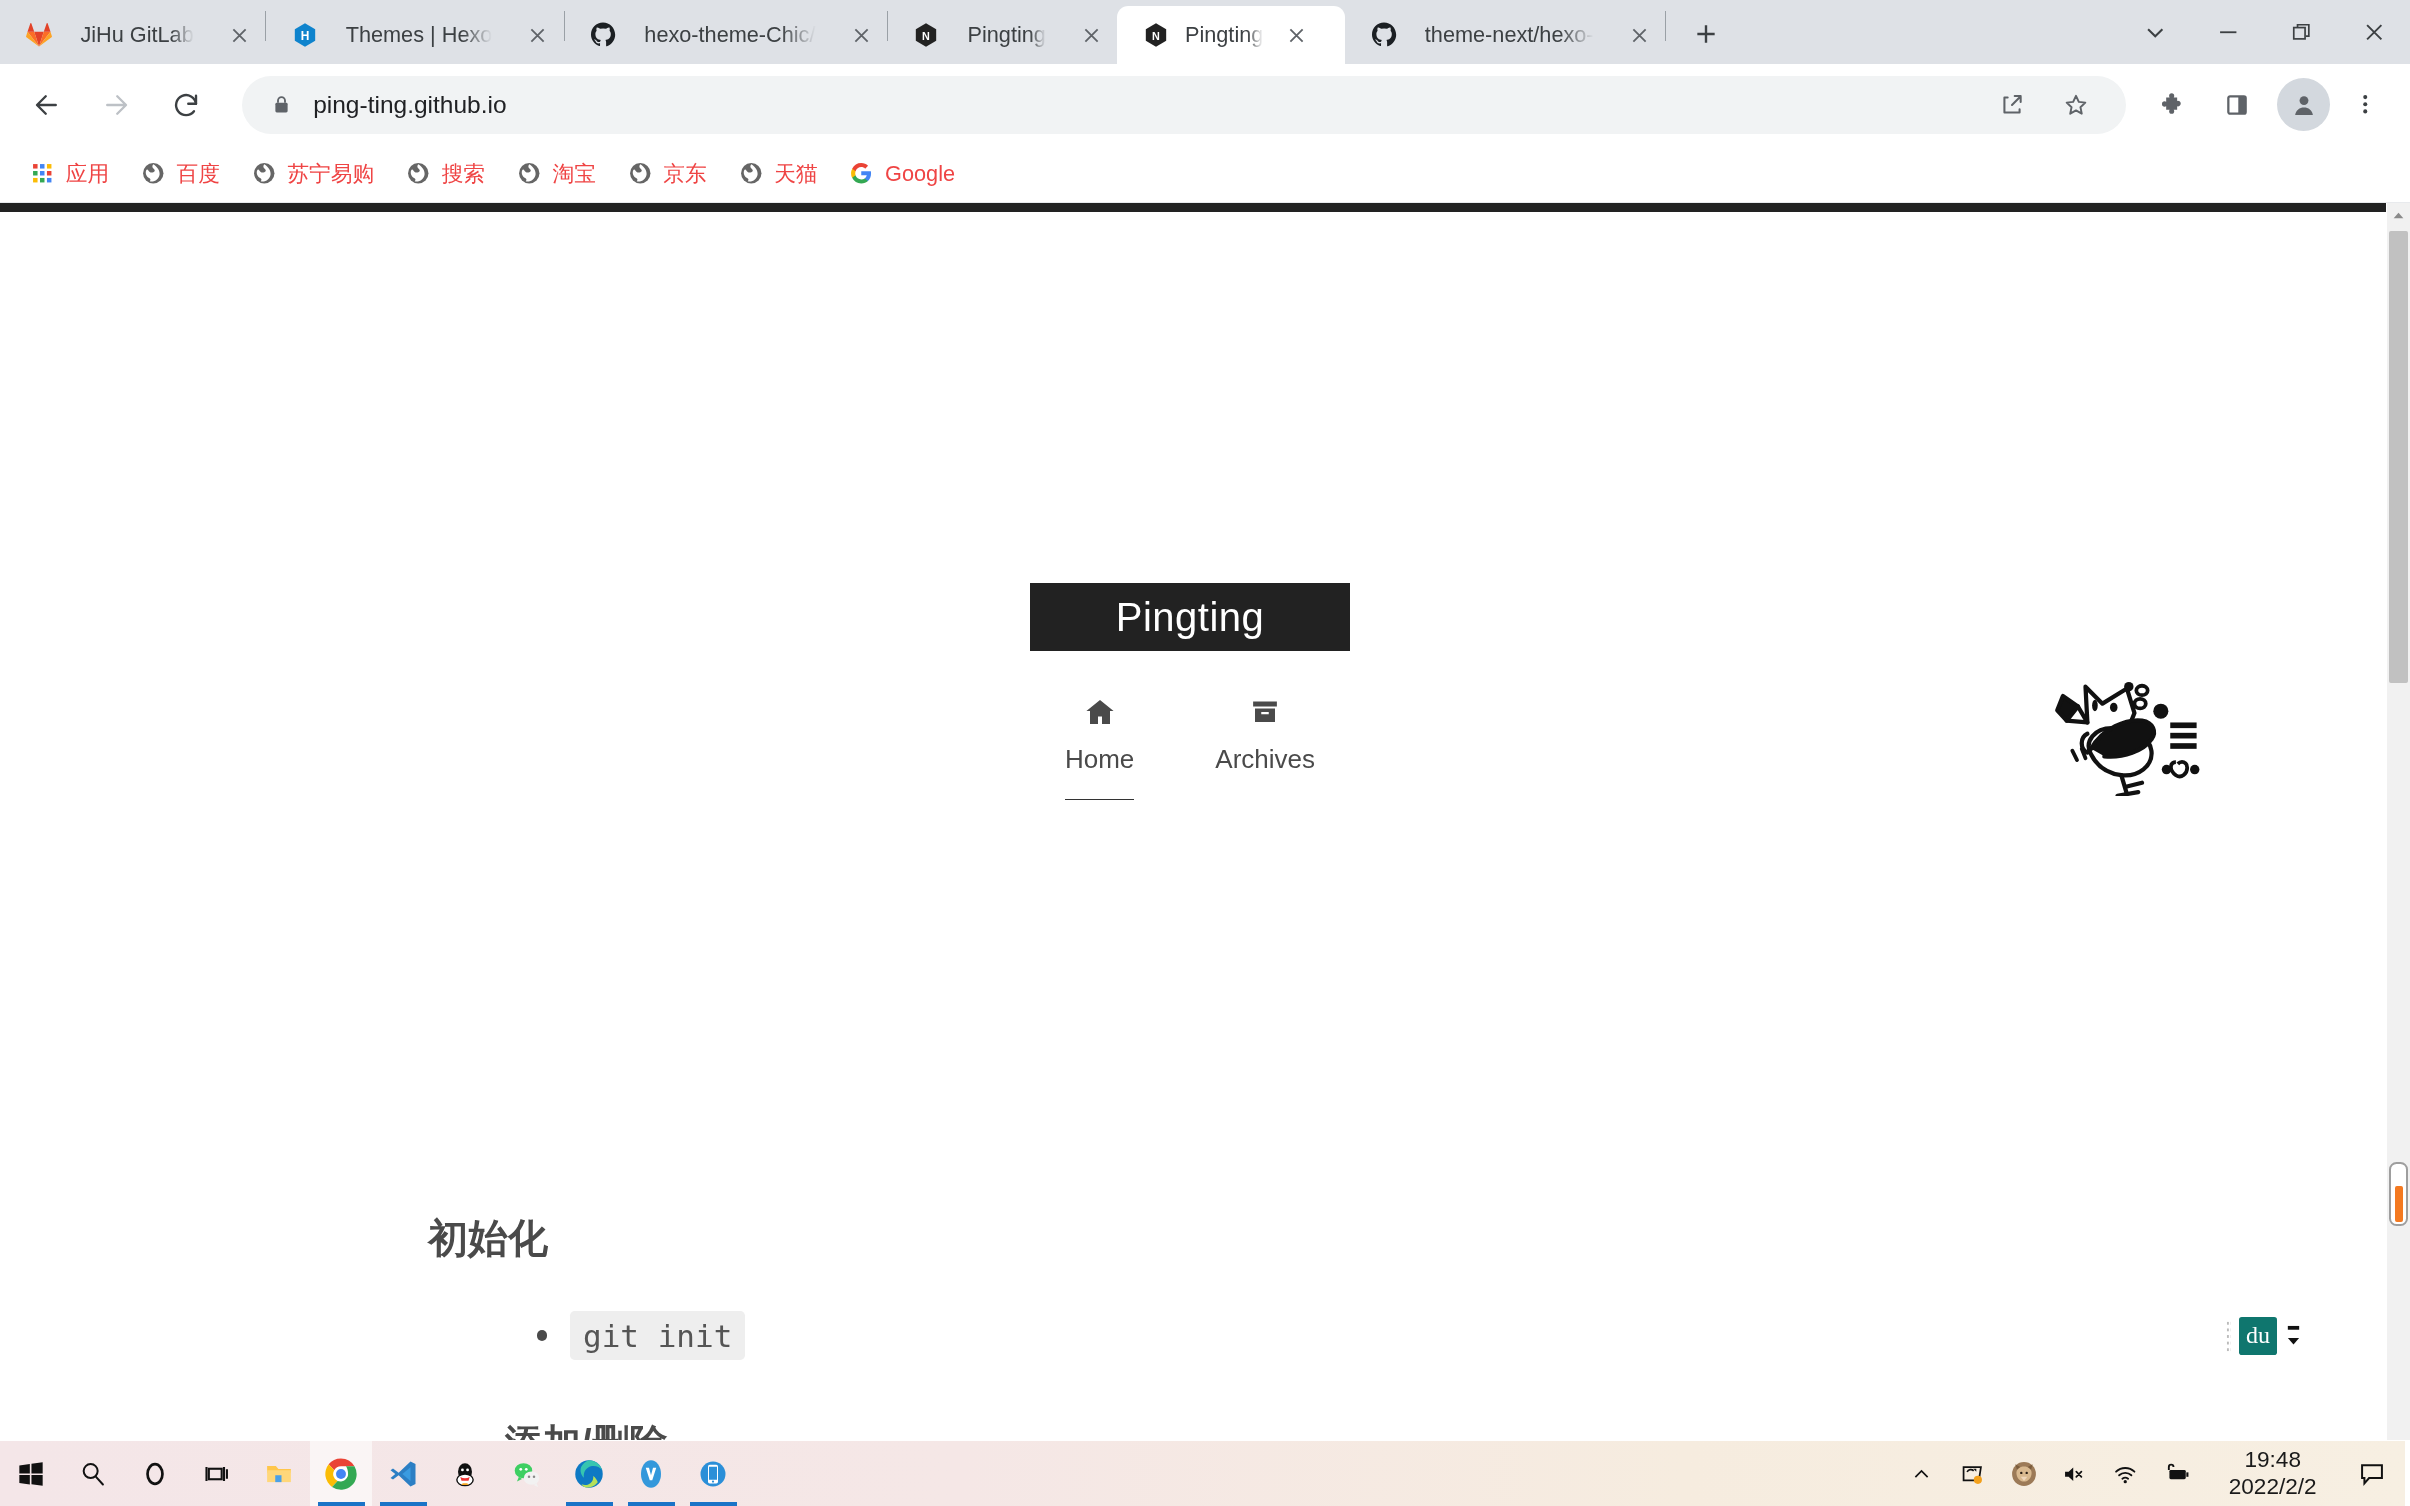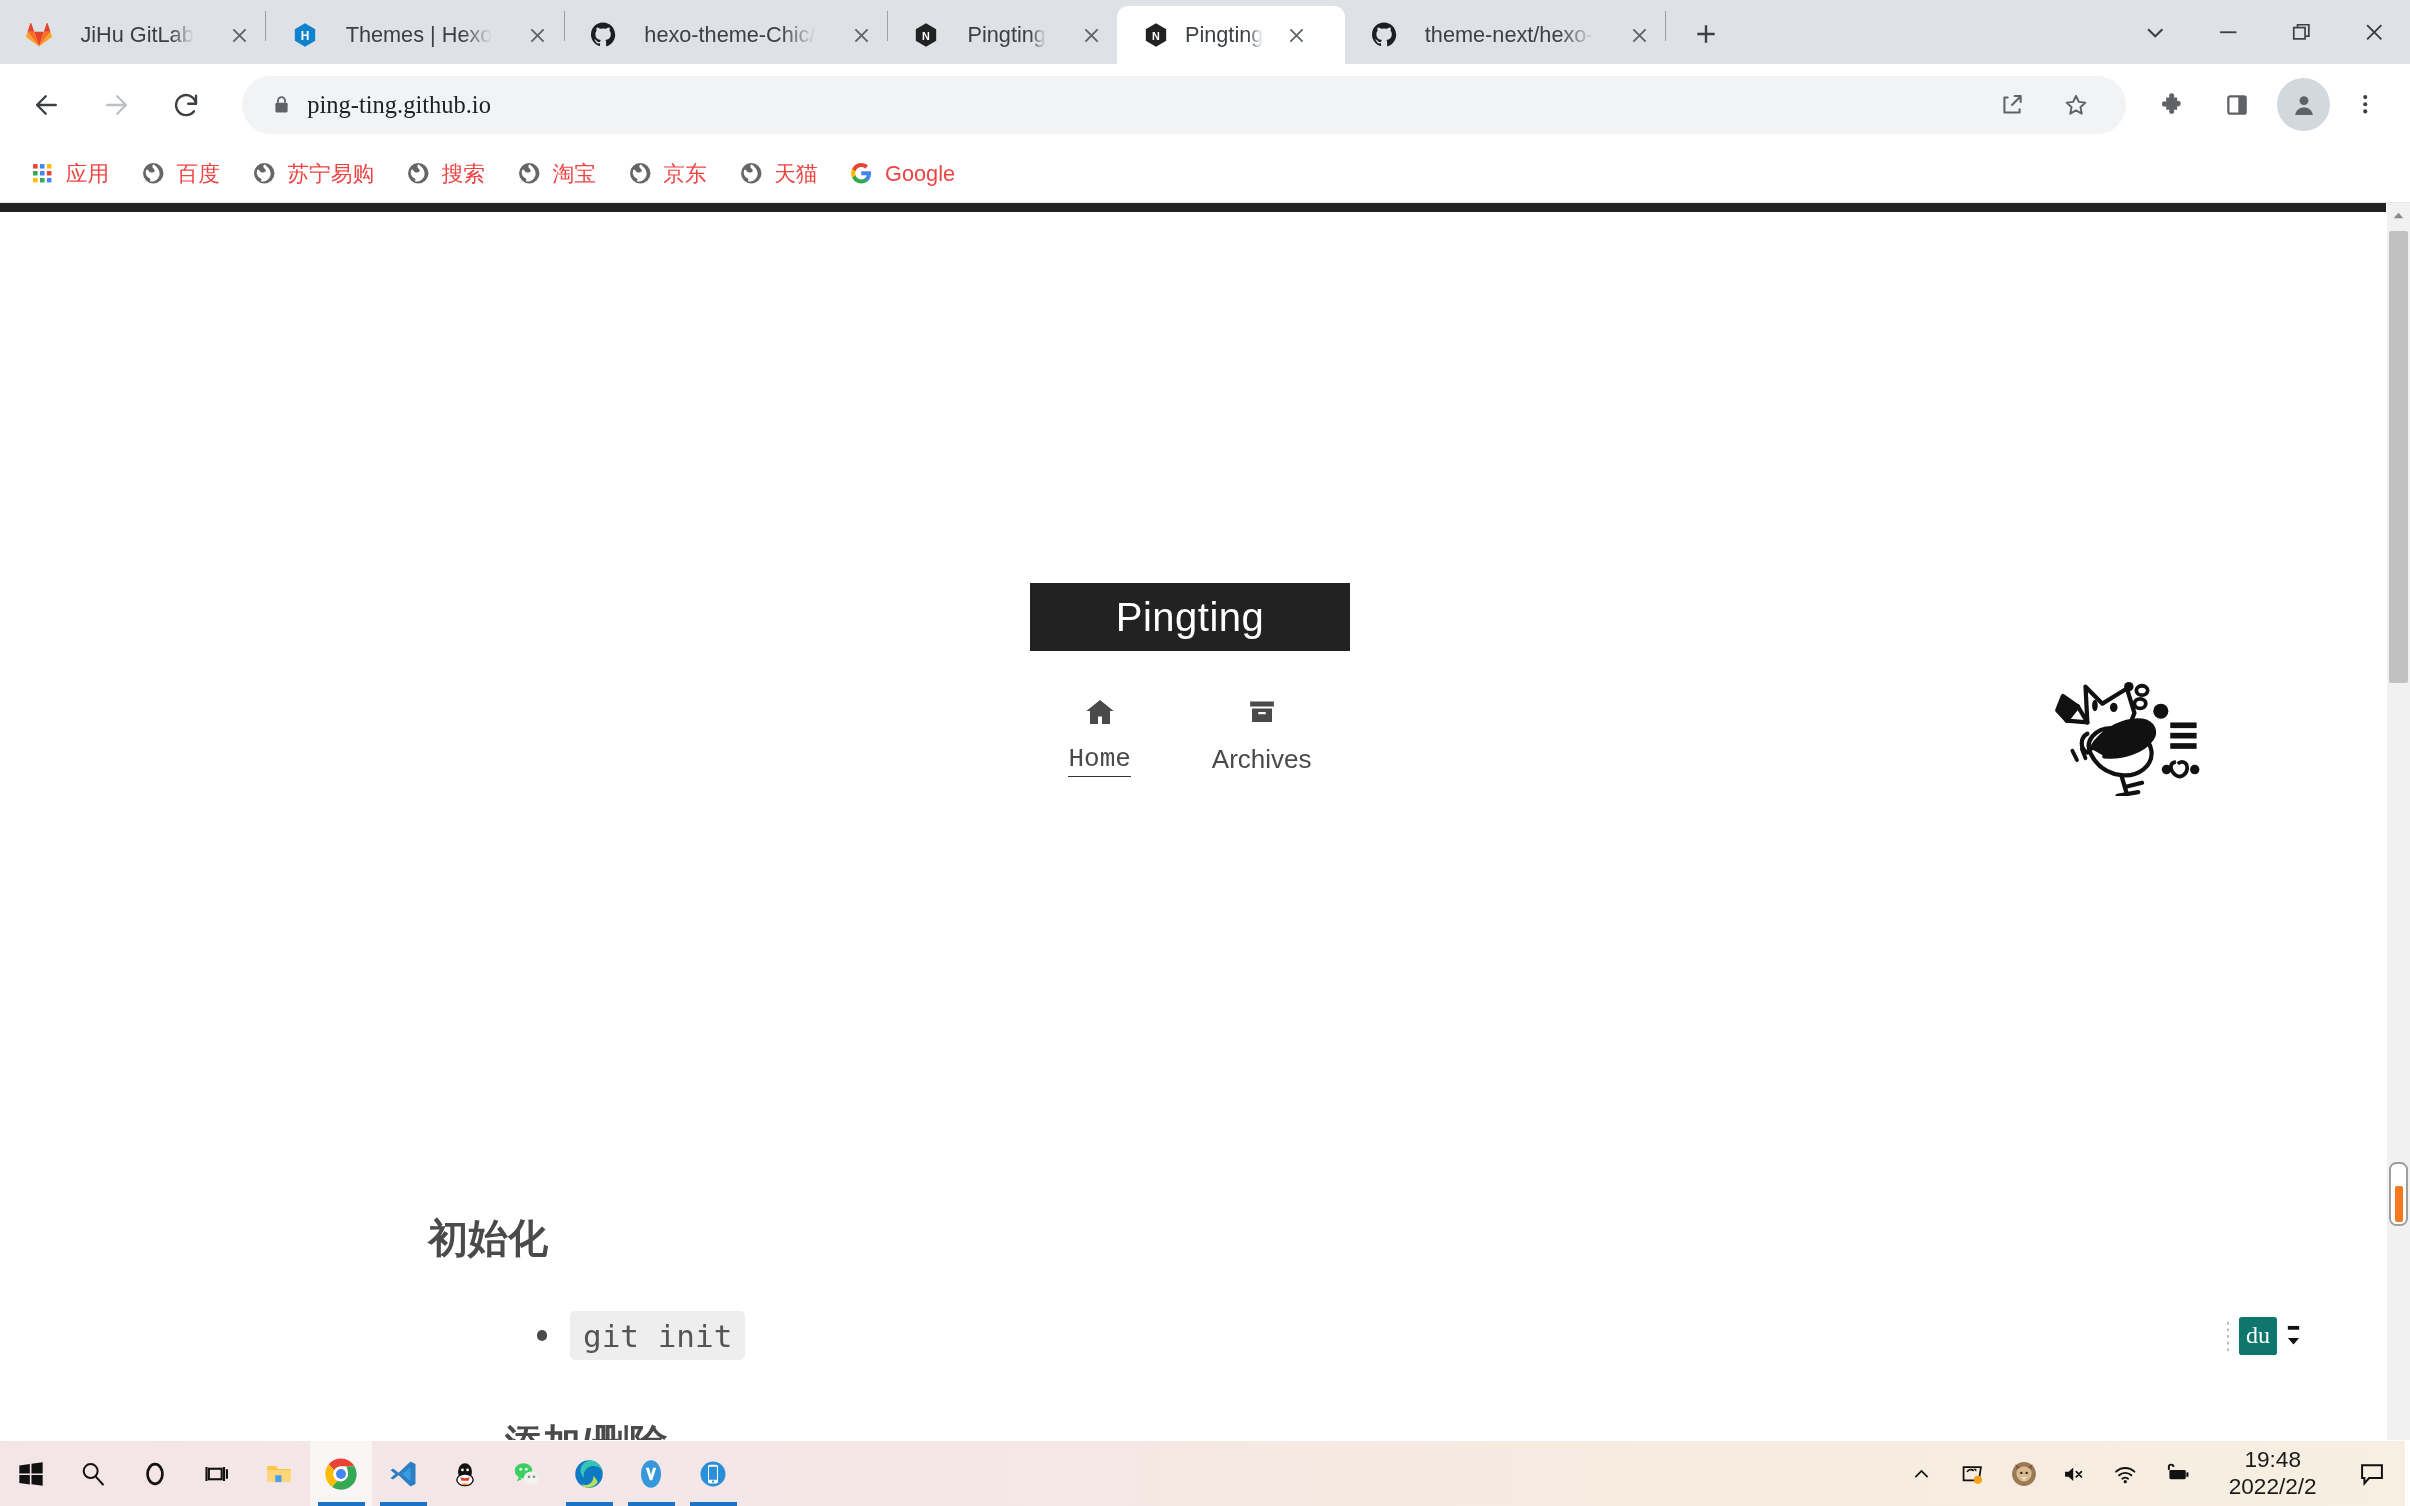--- a/index.html
+++ b/index.html
@@ -75,22 +75,22 @@
     flex: 0 0 60px; margin-right: 9.4px;
   }
   .omnibox {
     flex: 1 1 auto; height: 58px; background: #f1f3f4;
     border-radius: 30px; display: flex; align-items: center;
     padding: 0 21px; margin: 0 13px 0 17px;
     min-width: 0;
   }
   .omnibox .lock { width: 36px; flex: 0 0 36px; display: flex; justify-content: center; }
   .omnibox .urltext {
-    font-size: 24.5px; color: #202124; margin-left: 8px;
-    white-space: nowrap; overflow: hidden; font-family: Liberation Serif, serif;
+    font-size: 24.5px; color: #202124; margin-left: 14px;
+    white-space: nowrap; overflow: hidden;
   }
   .omni-actions { display: flex; align-items: center; margin-left: auto; }
   .tbicon {
     width: 58px; height: 58px; border-radius: 50%;
     display: flex; align-items: center; justify-content: center;
     flex: 0 0 58px; margin-left: 5.6px;
   }
   .avatar-btn {
     width: 53px; height: 53px; border-radius: 50%; background: #d3d8de;
     display: flex; align-items: center; justify-content: center;
@@ -132,21 +132,21 @@
   }
   .site-title-box span {
     color: #fff; font-size: 40px; letter-spacing: 0.5px;
   }
 
   .nav { position: absolute; left: 1030px; top: 490px; width: 320px;
          display: flex; justify-content: center; gap: 81px; }
   .navitem { display: flex; flex-direction: column; align-items: center; }
   .navitem .nicon { height: 38px; display: flex; align-items: center; }
   .navitem .nlabel { font-size: 26px; color: #4a4a4a; margin-top: 13px; }
-  .navitem.active .nlabel { border-bottom: 1.9px solid #333; padding-bottom: 2px; font-family: Liberation Mono, monospace; }
+  .navitem.active .nlabel { border-bottom: 1.9px solid #333; padding-bottom: 24px; }
 
   .doggy { position: absolute; left: 2029px; top: 461px; width: 226px; height: 132px; }
 
   .post-title {
     position: absolute; left: 0; top: 749px; width: 2386px;
     text-align: center; font-size: 58px; color: #595959; font-weight: 400;
   }
   .post-meta {
     position: absolute; left: 0; top: 843px; width: 2386px;
     text-align: center; font-size: 27px; color: #9b9b9b;

